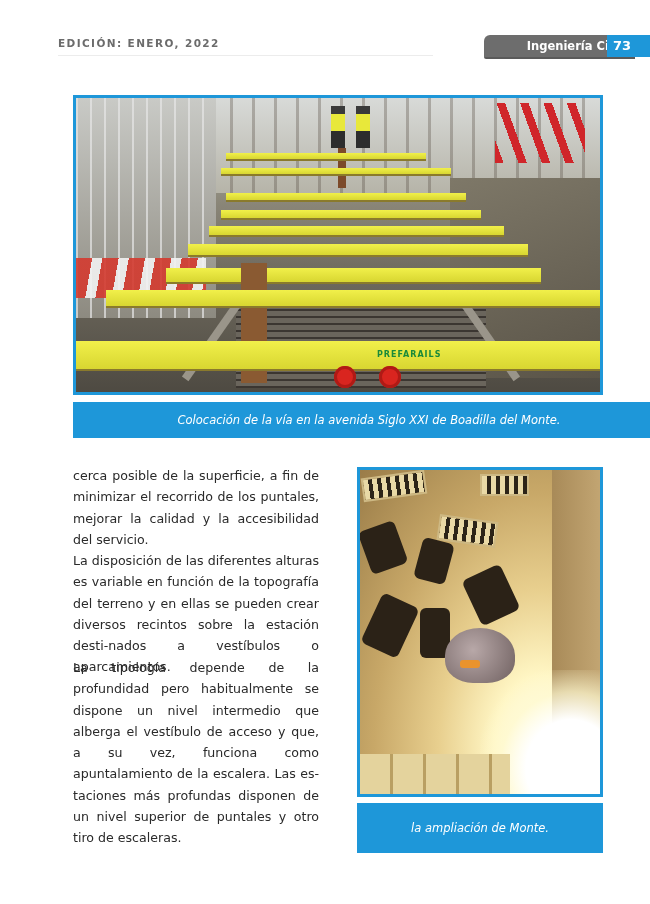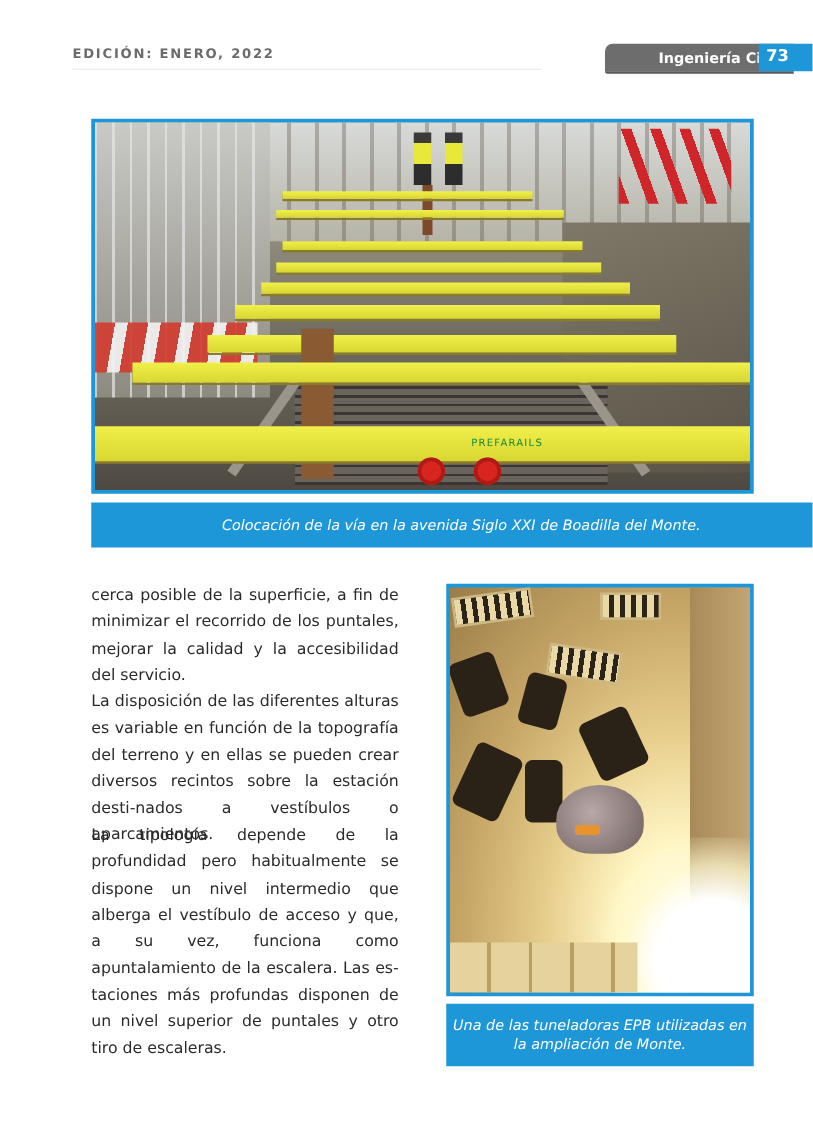--- a/index.html
+++ b/index.html
@@ -21,21 +21,21 @@
   .p1 .barrier{position:absolute;left:0;top:160px;width:130px;height:40px;background:repeating-linear-gradient(100deg,#d43a2f 0 16px,#f2f2f2 16px 26px);opacity:.9;}
   .p1 .soil-right{position:absolute;right:0;top:80px;width:150px;height:200px;background:linear-gradient(160deg,#7e7868,#5a5448);}
   .p1 .pipes{position:absolute;right:15px;top:5px;width:90px;height:60px;background:repeating-linear-gradient(70deg,#d0262a 0 8px,transparent 8px 22px);}
   .p1 .beam{position:absolute;height:12px;background:linear-gradient(180deg,#f1f04a,#d8d631);box-shadow:0 2px 0 #8a7a2c;}
   .p1 .rebar{position:absolute;left:160px;top:200px;width:250px;height:90px;background:repeating-linear-gradient(0deg,#3b3631 0 2px,#6a655c 2px 7px),#555;}
   .p1 .rail{position:absolute;height:8px;background:#9a958a;}
   .p1 .post{position:absolute;left:165px;top:165px;width:26px;height:120px;background:#8a5a32;}
   .p1 .post2{position:absolute;left:262px;top:50px;width:8px;height:40px;background:#7c4a2a;}
   .p1 .cap{position:absolute;top:268px;width:22px;height:22px;border-radius:50%;background:#d9251f;box-shadow:inset 0 0 0 3px #b01a15;}
   .p1 .worker{position:absolute;top:8px;width:14px;height:42px;background:linear-gradient(180deg,#3a3a3a 0 20%,#e8e83a 20% 60%,#2d2d2d 60%);}
-  .p1 .stencil{position:absolute;left:258px;top:252px;font-size:8px;color:#1a8a3a;font-weight:normal;letter-spacing:1px;padding-left:43px;}
+  .p1 .stencil{position:absolute;left:258px;top:252px;font-size:8px;color:#1a8a3a;font-weight:bold;letter-spacing:1px;padding-left:43px;}
 
   
   .p2{background:radial-gradient(ellipse at 75% 85%,#fffef0 0%,#fff6c4 18%,#e8cf8e 40%,#c8a868 65%,#9a7c48 100%);}
   .p2 .tooth{position:absolute;background:repeating-linear-gradient(90deg,#e9d9a6 0 5px,#2c2418 5px 9px);border:2px solid #cdb883;}
   .p2 .slot{position:absolute;background:#2b2217;border-radius:6px;}
   .p2 .column{position:absolute;right:0;top:0;width:48px;height:100%;background:linear-gradient(90deg,#a88a58,#c2a572);}
   .p2 .helmet{position:absolute;left:85px;top:158px;width:70px;height:55px;border-radius:50% 50% 40% 40%;background:radial-gradient(circle at 40% 40%,#b8a8a8,#6f6060);}
   .p2 .mask{position:absolute;left:100px;top:190px;width:20px;height:8px;background:#e9932d;border-radius:3px;}
   .p2 .sparks{position:absolute;left:120px;top:200px;width:130px;height:140px;background:radial-gradient(ellipse at 70% 70%,#ffffff 0%,#ffffff 35%,rgba(255,250,210,.7) 55%,rgba(255,240,180,0) 75%);}
   .p2 .blocks{position:absolute;left:0;bottom:0;width:150px;height:40px;background:repeating-linear-gradient(90deg,#e4d39d 0 30px,#b99f62 30px 33px);}
@@ -97,15 +97,14 @@
     <div class="slot" style="left:110px;top:100px;width:42px;height:50px;transform:rotate(-25deg);"></div>
     <div class="slot" style="left:10px;top:128px;width:40px;height:55px;transform:rotate(25deg);"></div>
     <div class="slot" style="left:60px;top:138px;width:30px;height:50px;"></div>
     <div class="helmet"></div>
     <div class="mask"></div>
     <div class="sparks"></div>
     <div class="blocks"></div>
   </div>
 </div>
 <div class="caption-bar" style="left:357px;top:803px;width:246px;height:50px;flex-direction:column;">
-  <span>Una de las tuneladoras EPB utilizadas en</span>
   <span>la ampliación de Monte.</span>
 </div>
 
 </body></html>

